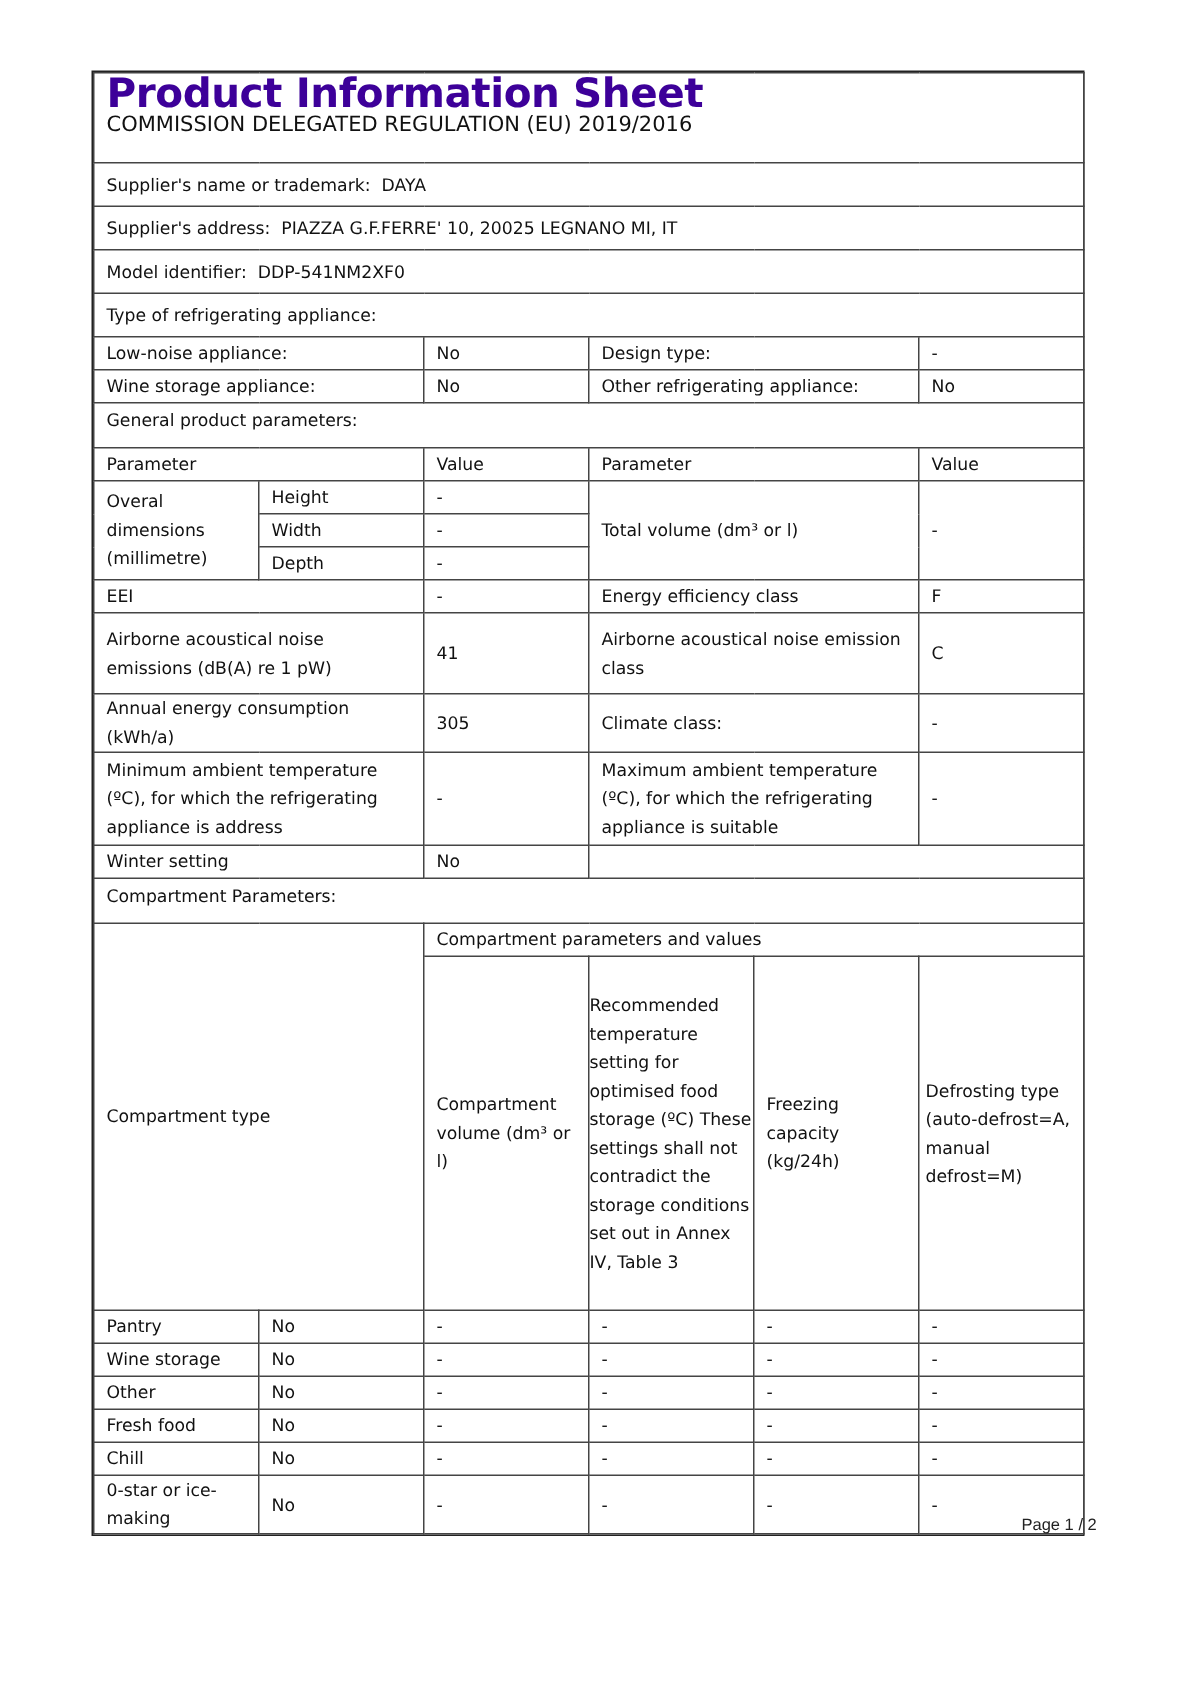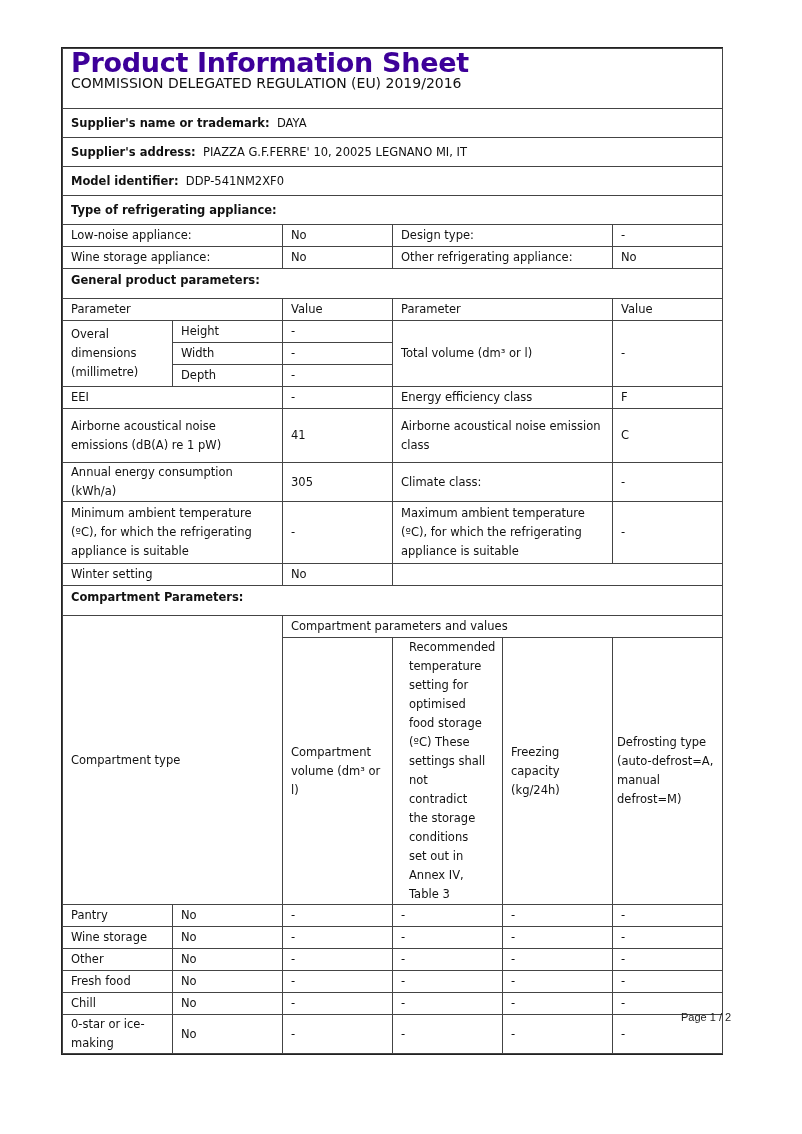--- a/index.html
+++ b/index.html
@@ -2,21 +2,21 @@
 <html><head>
 <meta charset="utf-8">
 <style>
   html, body { margin:0; padding:0; background:#ffffff; }
   body { width:802px; height:1134px; position:relative; font-family:"Liberation Sans", sans-serif; color:#111; }
   .sheet { position:absolute; left:61px; top:47px; width:660px; border:1px solid #222; box-sizing:content-box; }
   table.main { border-collapse:collapse; width:660px; table-layout:fixed; font-family:"DejaVu Sans", sans-serif; font-size:11.5px; }
   table.main td { border:1px solid #444; padding:0 8px; vertical-align:middle; line-height:19px; }
   .title { font-family:"DejaVu Sans", sans-serif; font-weight:bold; color:#3d0099; font-size:27px; line-height:34px; padding-top:4px !important; letter-spacing:-0.3px; }
   .sub { font-size:14px; }
-  .b { font-weight:bold; }
+  .b { font-weight:normal; }
   .c { text-align:left; }
   .full { height:29px; }
   .row22 { height:22px; }
   .footer { position:absolute; left:681px; top:1011px; font-family:"Liberation Sans", sans-serif; font-size:11px; color:#222; }
   td.nb-top { border-top:none !important; }
 </style>
 </head>
 <body>
 
 <div class="sheet">
@@ -111,41 +111,41 @@
     <td colspan="2">Airborne acoustical noise emission class</td>
     <td class="c">C</td>
   </tr>
   <tr class="row22">
     <td colspan="2">Annual energy consumption (kWh/a)</td>
     <td class="c">305</td>
     <td colspan="2">Climate class:</td>
     <td class="c">-</td>
   </tr>
   <tr style="height:62px;">
-    <td colspan="2">Minimum ambient temperature (ºC), for which the refrigerating appliance is suitable</td>
+    <td colspan="2">Minimum ambient temperature (ºC), for which the refrigerating appliance is address</td>
     <td class="c">-</td>
     <td colspan="2">Maximum ambient temperature (ºC), for which the refrigerating appliance is suitable</td>
     <td class="c">-</td>
   </tr>
   <tr class="row22">
     <td colspan="2">Winter setting</td>
     <td class="c">No</td>
     <td colspan="3"></td>
   </tr>
 
   <tr style="height:30px;">
     <td colspan="6" class="b" style="vertical-align:top;padding-top:2px;">Compartment Parameters:</td>
   </tr>
   <tr class="row22">
     <td colspan="2" rowspan="2">Compartment type</td>
     <td colspan="4" class="c">Compartment parameters and values</td>
   </tr>
   <tr style="height:236px;">
     <td class="c">Compartment volume (dm³ or l)</td>
-    <td class="c" style="padding:0 16px;">Recommended temperature setting for optimised food storage (ºC) These settings shall not contradict the storage conditions set out in Annex IV, Table 3</td>
+    <td class="c" style="padding:0 0;">Recommended temperature setting for optimised food storage (ºC) These settings shall not contradict the storage conditions set out in Annex IV, Table 3</td>
     <td class="c">Freezing capacity (kg/24h)</td>
     <td class="c" style="padding:0 4px;">Defrosting type (auto-defrost=A, manual defrost=M)</td>
   </tr>
 
   <tr class="row22">
     <td>Pantry</td>
     <td class="c">No</td>
     <td class="c">-</td>
     <td class="c">-</td>
     <td class="c">-</td>

